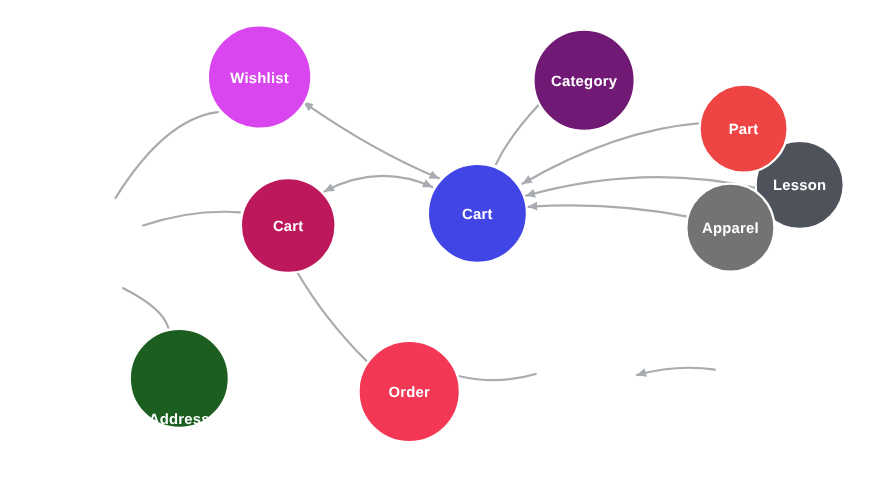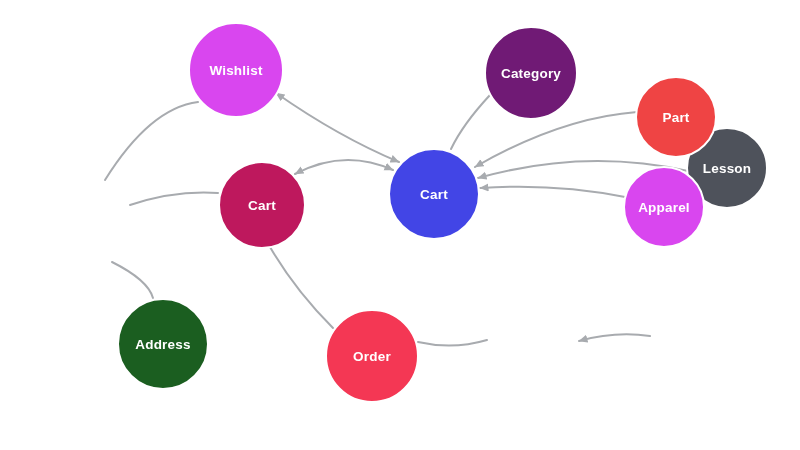--- a/index.html
+++ b/index.html
@@ -73,28 +73,28 @@
     </div>
     <div class="node" style="left: 218px; top: 161px; width: 88px; height: 88px; background: #be185d;">
       <span>Cart</span>
     </div>
     <div class="node" style="left: 388px; top: 148px; width: 92px; height: 92px; background: rgb(66, 69, 230);">
       <span>Cart</span>
     </div>
     <div class="node" style="left: 484px; top: 26px; width: 94px; height: 94px; background: #701a75;">
       <span>Category</span>
     </div>
-    <div class="node" style="left: 117px; top: 298px; width: 92px; height: 92px; background: rgb(27, 94, 32);">
+    <div class="node" style="left: 117px; top: 298px; width: 92px; height: 92px; background: rgb(27, 94, 32); align-items: flex-end;">
       <span>Address</span>
     </div>
     <div class="node" style="left: 686px; top: 127px; width: 82px; height: 82px; background: rgb(78, 82, 91);">
       <span>Lesson</span>
     </div>
     <div class="node" style="left: 635px; top: 76px; width: 82px; height: 82px; background: #ef4444;">
       <span>Part</span>
     </div>
-    <div class="node" style="left: 623px; top: 166px; width: 82px; height: 82px; background: #d946ef;">
+    <div class="node" style="left: 623px; top: 166px; width: 82px; height: 82px; background: #737373;">
       <span>Apparel</span>
     </div>
     <div class="node" style="left: 325px; top: 309px; width: 94px; height: 94px; background: rgb(244, 55, 84);">
       <span>Order</span>
     </div>
   </div>
 
 </body></html>

